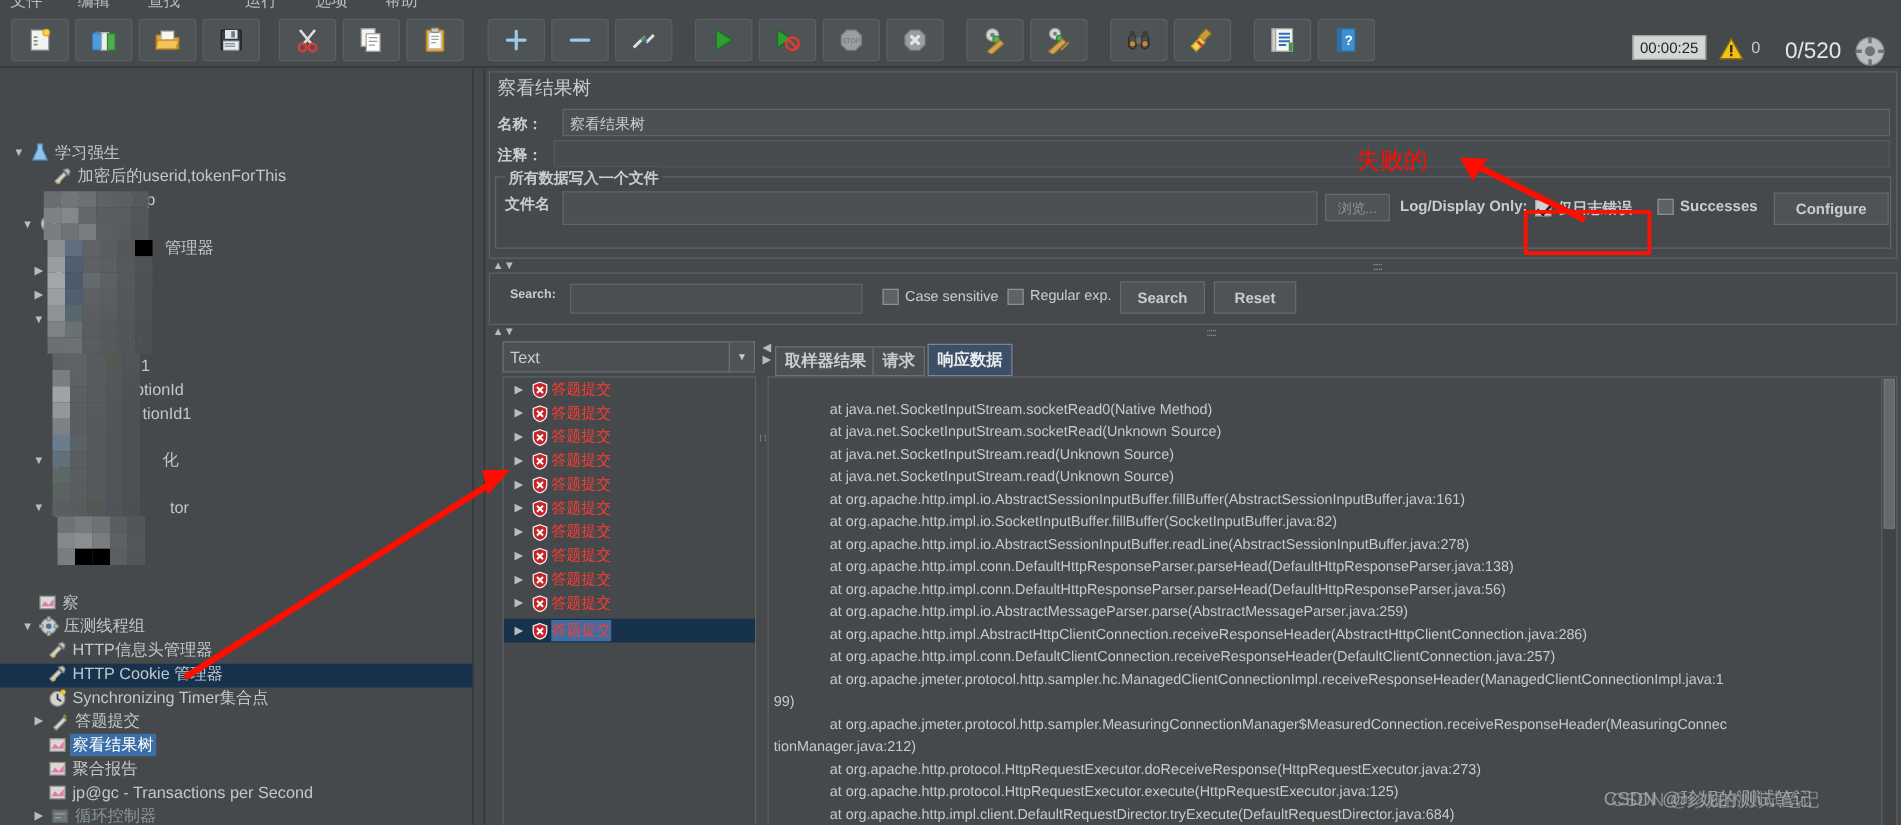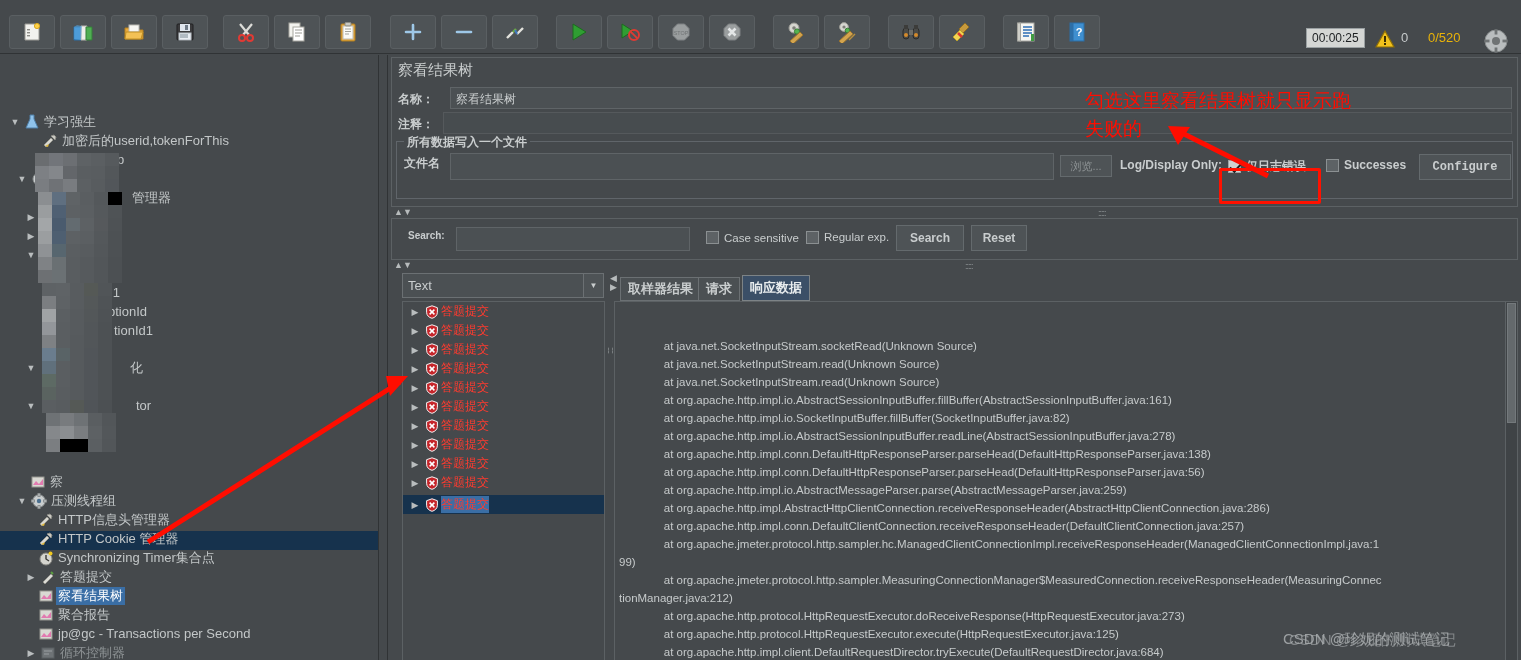--- a/index.html
+++ b/index.html
@@ -18,21 +18,21 @@
 
   
   .toolbar{position:absolute;left:0;top:10px;width:1521px;height:44px;
            background:#45494c;border-bottom:1px solid #303335;}
   .tb{position:absolute;top:5px;width:46px;height:34px;border:1px solid #5a5f62;
       border-radius:3px;background:#4e5356;display:flex;align-items:center;justify-content:center;}
   .tb svg{display:block;}
   .timer{position:absolute;top:18px;height:20px;border:1px solid #9aa0a2;background:#d4d6d4;
          color:#1c1f21;font-size:12px;line-height:18px;padding:0 5px;font-family:"Liberation Sans",sans-serif;}
   .warnbox{position:absolute;top:20px;color:#c6cacb;font-size:13px;}
-  .threads{position:absolute;top:20px;color:#eab308;font-size:13px;}
+  .threads{position:absolute;top:20px;color:#e5e5e5;font-size:18px;}
 
   
   .treepane{position:absolute;left:0;top:55px;width:378px;height:605px;background:#45494c;overflow:hidden;}
   .node{position:absolute;height:19px;display:flex;align-items:center;white-space:nowrap;font-size:13px;color:#c3c7c8;}
   .node .tw{width:14px;display:inline-block;text-align:center;color:#b9bdbe;font-size:9px;}
   .node .ic{width:20px;height:18px;display:inline-flex;align-items:center;justify-content:center;}
   .node .lbl{padding-left:2px;}
   .sel-row{position:absolute;left:0;width:378px;height:19px;background:#16324d;}
   .sel-lbl{background:#3a6ea5;color:#ffffff;padding:0 2px;}
   .pixel{position:absolute;}
@@ -94,20 +94,28 @@
   
   .anno{position:absolute;color:#ff0d00;font-size:19px;line-height:26px;white-space:pre;}
   .watermark{position:absolute;color:#a9adaf;font-size:15px;opacity:.85;white-space:nowrap;}
   .wm2{position:absolute;color:#a9adaf;font-size:15px;opacity:.6;white-space:nowrap;}
 </style>
 </head>
 <body>
 
 <div id="app">
 
+  <div class="menubar">
+    <div class="mi" style="left:8px">文件</div>
+    <div class="mi" style="left:62px">编辑</div>
+    <div class="mi" style="left:118px">查找</div>
+    <div class="mi" style="left:196px">运行</div>
+    <div class="mi" style="left:252px">选项</div>
+    <div class="mi" style="left:308px">帮助</div>
+  </div>
 
   <div class="toolbar">
 
     <div class="tb" style="left:9px">
       <span>
       <svg width="22" height="22" viewBox="0 0 22 22">
             <path d="M4 3h10l4 4v12H4z" fill="#f2f2ee" stroke="#9a9a94"></path>
             <path d="M14 3v4h4z" fill="#d8d8d2"></path>
             <circle cx="16" cy="5" r="2.6" fill="#ffd24a" stroke="#d8a820"></circle>
             <rect x="6" y="8" width="3" height="1.4" fill="#8d8d88"></rect>
@@ -712,40 +720,40 @@
     <div style="position:absolute;left:840px;top:103px;display:flex;align-items:center;gap:5px">
       <span class="cb checked"></span>
       <span class="cbtxt">仅日志错误</span>
     </div>
 
     <div style="position:absolute;left:938px;top:103px;display:flex;align-items:center;gap:5px">
       <span class="cb"></span>
       <span class="cbtxt">Successes</span>
     </div>
 
-    <div class="btn" style="position:absolute;left:1031px;top:99px;width:92px;height:26px;font-family:Liberation Mono, monospace;">Configure</div>
+    <div class="btn" style="position:absolute;left:1031px;top:99px;width:92px;height:26px;">Configure</div>
 
     <div class="arrows" style="left:6px;top:152px;">▲▼</div>
     <div class="dots" style="left:710px;top:153px;">:::::</div>
 
     <div class="card" style="left:3px;top:163px;width:1127px;height:42px;"></div>
     <div style="position:absolute;left:20px;top:175px;font-size:10px;color:#c9cdce;font-weight:bold">Search:</div>
     <div class="finput" style="position:absolute;left:68px;top:172px;width:234px;height:24px;"></div>
 
     <div style="position:absolute;left:318px;top:176px;display:flex;align-items:flex-end;gap:5px">
       <span class="cb"></span>
       <span class="cbtxt norm">Case sensitive</span>
     </div>
     <div style="position:absolute;left:418px;top:176px;display:flex;align-items:flex-start;gap:5px">
       <span class="cb"></span>
       <span class="cbtxt norm">Regular exp.</span>
     </div>
 
     <div class="btn" style="position:absolute;left:508px;top:170px;width:68px;height:26px;">Search</div>
-    <div class="btn" style="position:absolute;left:583px;top:170px;width:56px;height:26px;">Reset</div>
+    <div class="btn" style="position:absolute;left:583px;top:170px;width:66px;height:26px;">Reset</div>
 
     <div class="arrows" style="left:6px;top:205px;">▲▼</div>
     <div class="dots" style="left:577px;top:206px;">:::::</div>
 
     <div class="combo" style="left:14px;top:218px;width:202px;height:25px;">
       <span class="ctext">Text</span>
       <span class="cbtn">▼</span>
     </div>
 
     <div class="restree" style="left:14px;top:246px;width:203px;height:400px;">
@@ -865,20 +873,21 @@
     </div>
 
     <div class="dots" style="left:220px;top:290px;transform:rotate(90deg)">::::</div>
     <div style="position:absolute;left:222px;top:219px;color:#b7bbbc;font-size:9px;line-height:9px">◀<br>▶</div>
 
     <div class="tab" style="left:232px;top:222px;">取样器结果</div>
     <div class="tab" style="left:310px;top:222px;">请求</div>
     <div class="tab active" style="left:354px;top:220px;">响应数据</div>
 
     <div class="respbox" style="left:226px;top:246px;width:904px;height:400px;">
+      <div class="respline" style="left:4px;top:20px">              at java.net.SocketInputStream.socketRead0(Native Method)</div>
       <div class="respline" style="left:4px;top:38px">              at java.net.SocketInputStream.socketRead(Unknown Source)</div>
       <div class="respline" style="left:4px;top:56px">              at java.net.SocketInputStream.read(Unknown Source)</div>
       <div class="respline" style="left:4px;top:74px">              at java.net.SocketInputStream.read(Unknown Source)</div>
       <div class="respline" style="left:4px;top:92px">              at org.apache.http.impl.io.AbstractSessionInputBuffer.fillBuffer(AbstractSessionInputBuffer.java:161)</div>
       <div class="respline" style="left:4px;top:110px">              at org.apache.http.impl.io.SocketInputBuffer.fillBuffer(SocketInputBuffer.java:82)</div>
       <div class="respline" style="left:4px;top:128px">              at org.apache.http.impl.io.AbstractSessionInputBuffer.readLine(AbstractSessionInputBuffer.java:278)</div>
       <div class="respline" style="left:4px;top:146px">              at org.apache.http.impl.conn.DefaultHttpResponseParser.parseHead(DefaultHttpResponseParser.java:138)</div>
       <div class="respline" style="left:4px;top:164px">              at org.apache.http.impl.conn.DefaultHttpResponseParser.parseHead(DefaultHttpResponseParser.java:56)</div>
       <div class="respline" style="left:4px;top:182px">              at org.apache.http.impl.io.AbstractMessageParser.parse(AbstractMessageParser.java:259)</div>
       <div class="respline" style="left:4px;top:200px">              at org.apache.http.impl.AbstractHttpClientConnection.receiveResponseHeader(AbstractHttpClientConnection.java:286)</div>
@@ -892,21 +901,20 @@
       <div class="respline" style="left:4px;top:344px">              at org.apache.http.impl.client.DefaultRequestDirector.tryExecute(DefaultRequestDirector.java:684)</div>
 
       <div class="sb" style="right:0;top:0;width:12px;height:398px;">
         <div class="sbthumb" style="left:1px;top:1px;width:9px;height:120px;"></div>
       </div>
     </div>
   </div>
 
   <div class="redbox" style="left:1219px;top:168px;width:102px;height:36px;"></div>
 
-  <div class="anno" style="left:1085px;top:88px;">勾选这里察看结果树就只显示跑</div>
   <div class="anno" style="left:1085px;top:116px;">失败的</div>
 
   <svg style="position:absolute;left:1150px;top:118px;" width="125" height="65">
     <path d="M118 58 L26 12" stroke="#ff0d00" stroke-width="5" fill="none"></path>
     <path d="M18 8 L40 9 L28 27 Z" fill="#ff0d00"></path>
   </svg>
 
   <svg style="position:absolute;left:128px;top:370px;" width="290" height="185">
     <path d="M20 172 L272 12" stroke="#ff0d00" stroke-width="5" fill="none"></path>
     <path d="M280 6 L262 26 L258 6 Z" fill="#ff0d00"></path>

